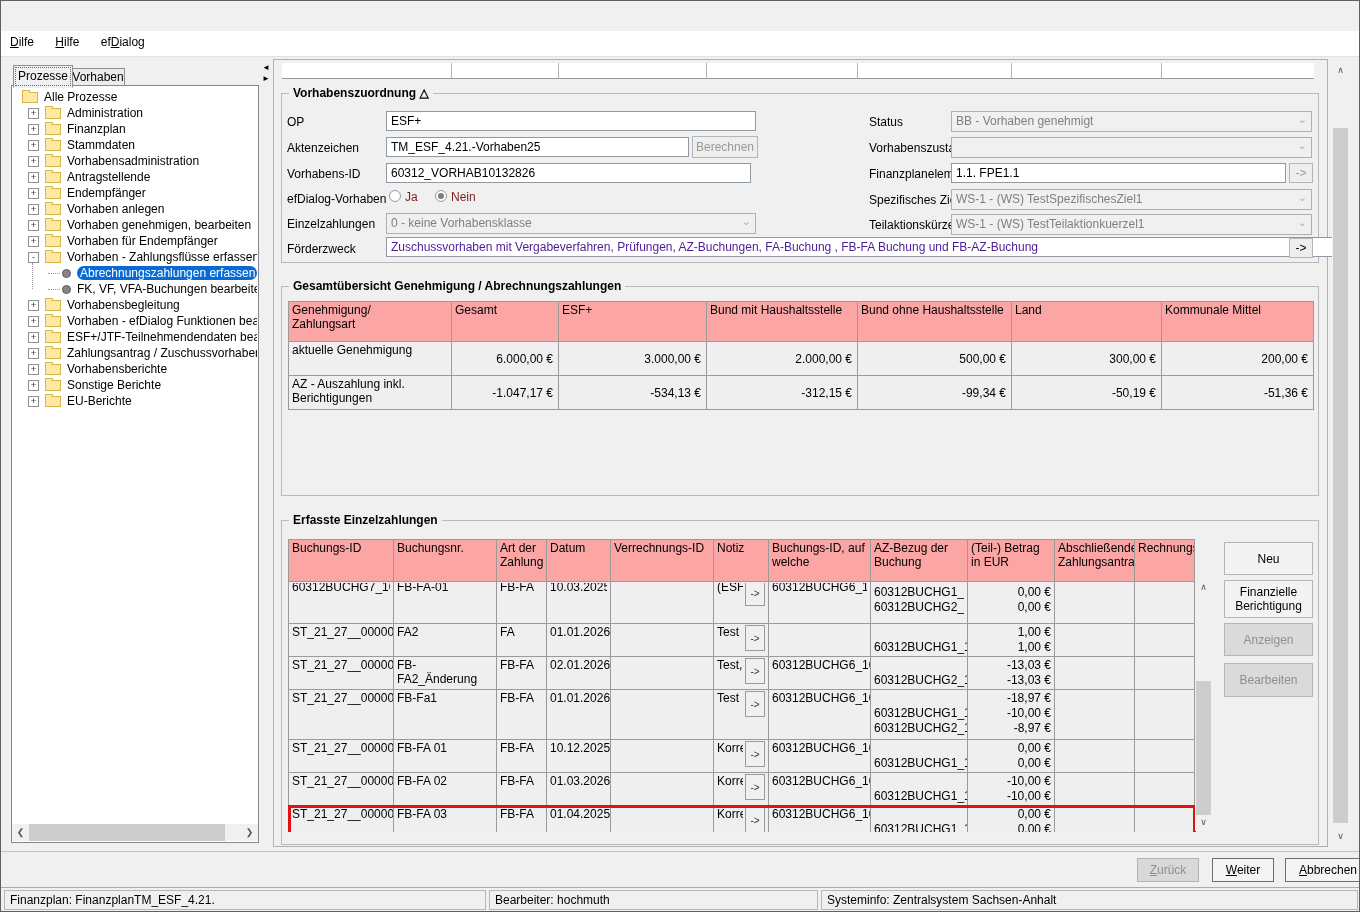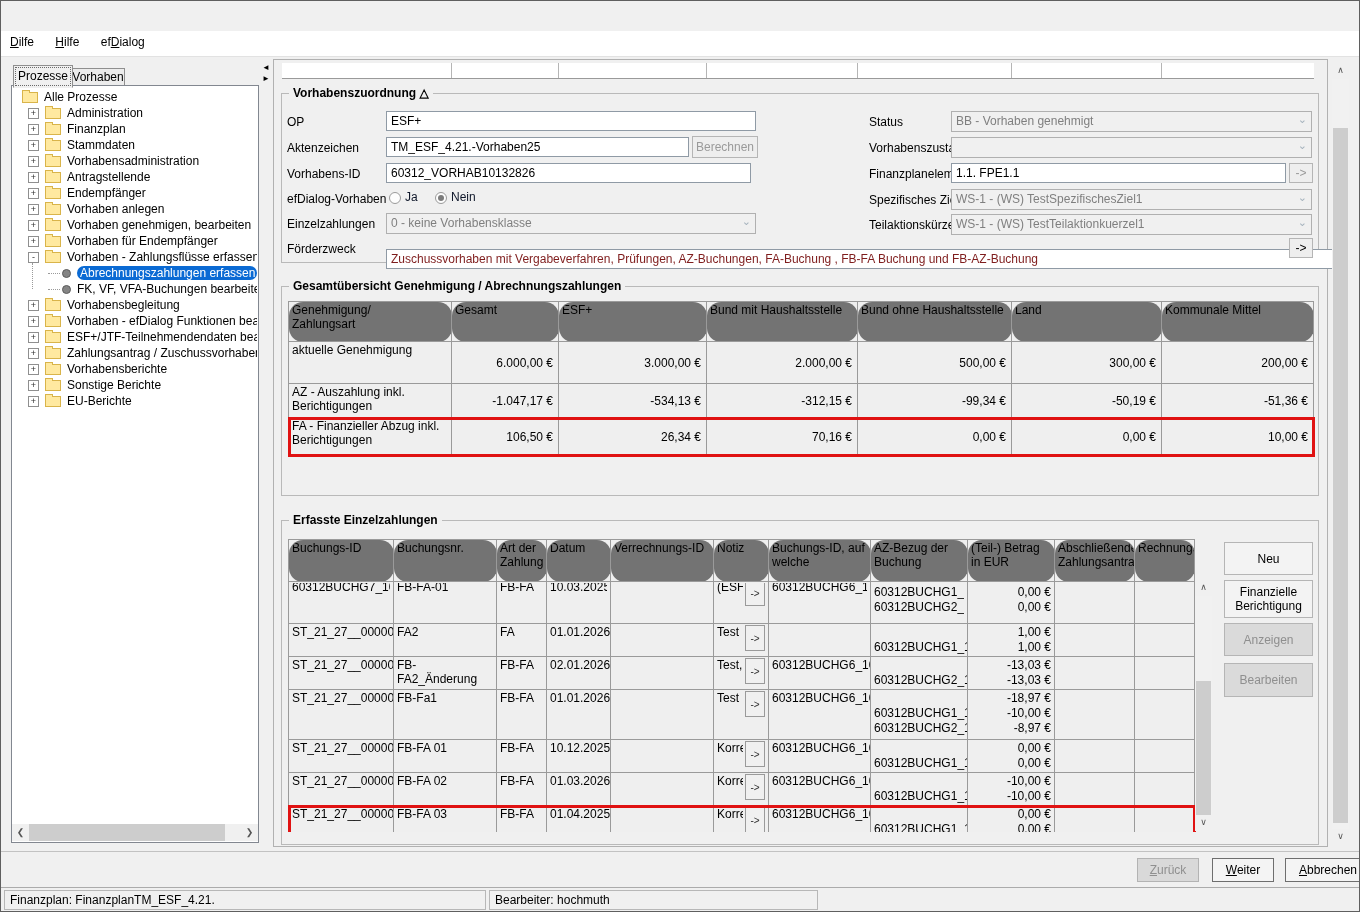--- a/index.html
+++ b/index.html
@@ -51,27 +51,27 @@
   
   .groupbox{position:absolute;border:1px solid #b9b9b9;background:#f0f0f0;box-sizing:border-box;}
   .grouplegend{position:absolute;background:#f0f0f0;padding:0 4px;font-weight:bold;z-index:2;white-space:nowrap;}
   
   .flabel{position:absolute;white-space:nowrap;}
   .fld{position:absolute;height:20px;background:#fff;border:1px solid #8f9aa5;box-sizing:border-box;padding:2px 4px;white-space:nowrap;overflow:hidden;}
   .cmb{position:absolute;height:21px;background:#f0f0f0;border:1px solid #b0b0b0;box-sizing:border-box;padding:2px 20px 2px 4px;color:#7f7f7f;white-space:nowrap;overflow:hidden;}
   .cmb .chev{position:absolute;right:4px;top:1px;color:#a5b2bd;font-size:11px;}
   .fbtn{position:absolute;background:#eeeeee;border:1px solid #b5b5b5;color:#9a9a9a;text-align:center;box-sizing:border-box;font-family:inherit;font-size:12px;padding:0;}
   .fbtn.on{color:#000;}
-  .radio{position:absolute;display:flex;align-items:flex-end;color:#0f172a;}
+  .radio{position:absolute;display:flex;align-items:flex-start;color:#7f1d1d;}
   .rdot{width:12px;height:12px;border:1px solid #9a9a9a;border-radius:50%;background:#fdfdfd;margin-right:4px;position:relative;box-sizing:border-box;}
   .rdot.on::after{content:'';position:absolute;left:2px;top:2px;width:6px;height:6px;border-radius:50%;background:#7c7c7c;}
   
   table{border-collapse:collapse;table-layout:fixed;background:#efefef;}
   th,td{border:1px solid #9a9a9a;padding:1px 3px;vertical-align:top;overflow:hidden;font-weight:normal;text-align:left;}
-  th{background:#737373;white-space:pre-line;position:relative;border-radius:14px;}
+  th{background:#fca5a5;white-space:pre-line;position:relative;}
   #overview-table{position:absolute;left:287px;top:300px;width:1025px;}
   #overview-table td.lab{vertical-align:top;}
   #overview-table td.val{text-align:right;vertical-align:middle;padding-right:5px;}
   #payments-wrap{position:absolute;left:287px;top:538px;width:908px;height:293px;overflow:hidden;}
   #payments-table{width:906px;}
   .line{height:15px;line-height:15px;white-space:nowrap;}
   .bline{text-align:right;}
   .notiz-wrap{display:flex;align-items:flex-start;gap:2px;}
   .ntext{flex:1;overflow:hidden;white-space:nowrap;}
   .mini-arrow{flex:none;width:20px;height:26px;background:#f0f0f0;border:1px solid #9a9a9a;font-size:10px;color:#333;padding:0;font-family:inherit;}
@@ -265,21 +265,21 @@
     </div>
   <div class="flabel" style="left:868px;top:192px">Spezifisches Ziel</div>
   <div class="cmb" style="left:950px;top:188px;width:361px"><span>WS-1 - (WS) TestSpezifischesZiel1</span><span class="chev">⌄</span></div>
 
   <div class="flabel" style="left:286px;top:216px">Einzelzahlungen</div>
   <div class="cmb" style="left:385px;top:212px;width:370px"><span>0 - keine Vorhabensklasse</span><span class="chev">⌄</span></div>
   <div class="flabel" style="left:868px;top:217px">Teilaktionskürzel</div>
   <div class="cmb" style="left:950px;top:213px;width:361px"><span>WS-1 - (WS) TestTeilaktionkuerzel1</span><span class="chev">⌄</span></div>
 
   <div class="flabel" style="left:286px;top:241px">Förderzweck</div>
-  <div class="fld" style="left:385px;top:248px;width:960px;color:#7f1d1d">Zuschussvorhaben mit Vergabeverfahren, Prüfungen, AZ-Buchungen, FA-Buchung , FB-FA Buchung und FB-AZ-Buchung</div>
+  <div class="fld" style="left:385px;top:236px;width:960px;color:#4c1d95">Zuschussvorhaben mit Vergabeverfahren, Prüfungen, AZ-Buchungen, FA-Buchung , FB-FA Buchung und FB-AZ-Buchung</div>
   <button class="fbtn on" style="left:1288px;top:237px;width:24px;height:20px">-&gt;</button>
 
   <div class="groupbox" style="left:280px;top:285px;width:1038px;height:210px"></div>
   <div class="grouplegend" style="left:288px;top:278px">Gesamtübersicht Genehmigung / Abrechnungszahlungen</div>
   <table id="overview-table">
       <colgroup>
         <col style="width: 163px;">
         <col style="width: 107px;">
         <col style="width: 148px;">
         <col style="width: 151px;">
@@ -293,46 +293,37 @@
 Zahlungsart</th>
           <th>Gesamt</th>
           <th>ESF+</th>
           <th>Bund mit Haushaltsstelle</th>
           <th>Bund ohne Haushaltsstelle</th>
           <th>Land</th>
           <th>Kommunale Mittel</th>
         </tr>
       </thead>
       <tbody>
-        <tr style="height: 42px; margin-top: 7px;">
+        <tr style="height: 34px; margin-top: 7px;">
           <td class="lab">aktuelle Genehmigung</td>
           <td class="val">6.000,00 €</td>
           <td class="val">3.000,00 €</td>
           <td class="val">2.000,00 €</td>
           <td class="val">500,00 €</td>
           <td class="val">300,00 €</td>
           <td class="val">200,00 €</td>
         </tr>
         <tr style="height: 34px;">
           <td class="lab">AZ - Auszahlung inkl. Berichtigungen</td>
           <td class="val">-1.047,17 €</td>
           <td class="val">-534,13 €</td>
           <td class="val">-312,15 €</td>
           <td class="val">-99,34 €</td>
           <td class="val">-50,19 €</td>
           <td class="val">-51,36 €</td>
-        </tr>
-        <tr class="hl" style="height: 38px;">
-          <td class="lab">FA - Finanzieller Abzug inkl. Berichtigungen</td>
-          <td class="val">106,50 €</td>
-          <td class="val">26,34 €</td>
-          <td class="val">70,16 €</td>
-          <td class="val">0,00 €</td>
-          <td class="val">0,00 €</td>
-          <td class="val">10,00 €</td>
         </tr>
       </tbody>
     </table>
 
   <div class="groupbox" style="left:280px;top:519px;width:1038px;height:325px"></div>
   <div class="grouplegend" style="left:288px;top:512px">Erfasste Einzelzahlungen</div>
   <div id="payments-wrap">
     <table id="payments-table">
         <colgroup>
           <col style="width: 105px;">
@@ -684,15 +675,16 @@
 
   <div id="footer-bar">
     <button class="wbtn disabled" style="left:1115px;width:62px"><span class="key">Z</span><span>urück</span></button>
     <button class="wbtn" style="left:1190px;width:62px"><span class="key">W</span><span>eiter</span></button>
     <button class="wbtn" style="left:1263px;width:86px"><span class="key">A</span><span>bbrechen</span></button>
   </div>
 
   <div id="statusbar">
     <div class="scell" style="left:3px;width:482px">Finanzplan: FinanzplanTM_ESF_4.21.</div>
     <div class="scell" style="left:488px;width:329px">Bearbeiter: hochmuth</div>
+    <div class="scell" style="left:820px;width:537px">Systeminfo: Zentralsystem Sachsen-Anhalt</div>
   </div>
 
 </div>
 
 </body></html>

